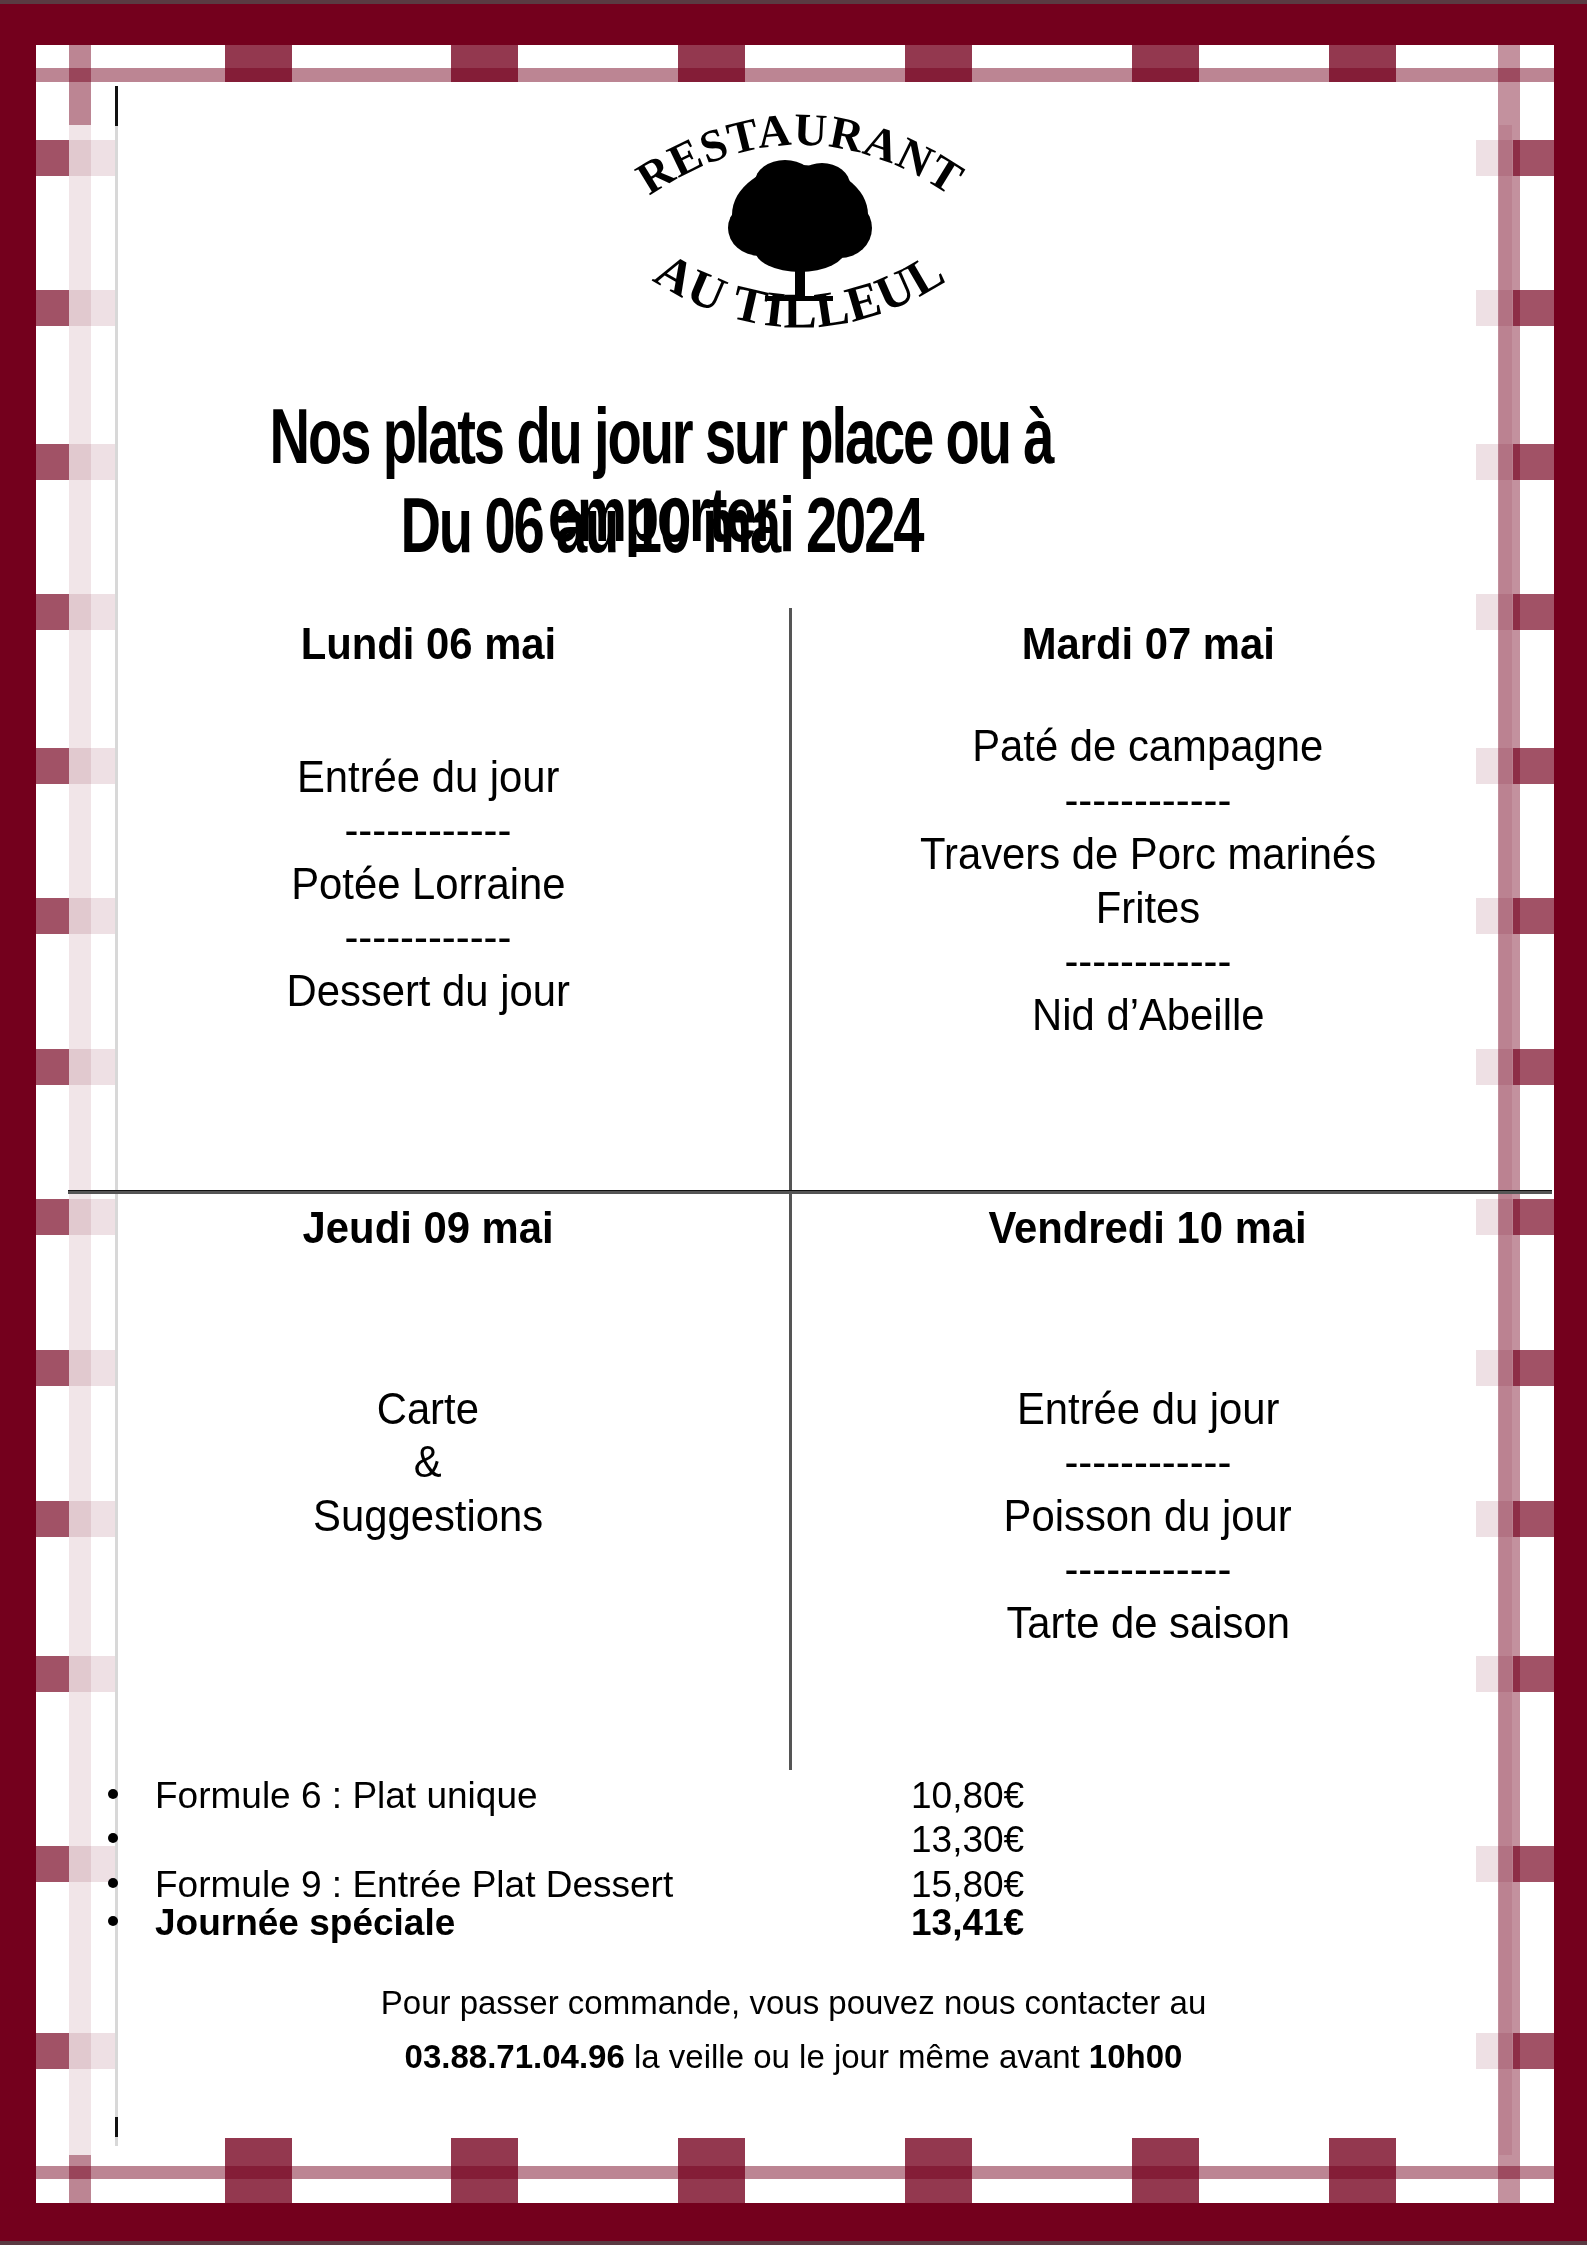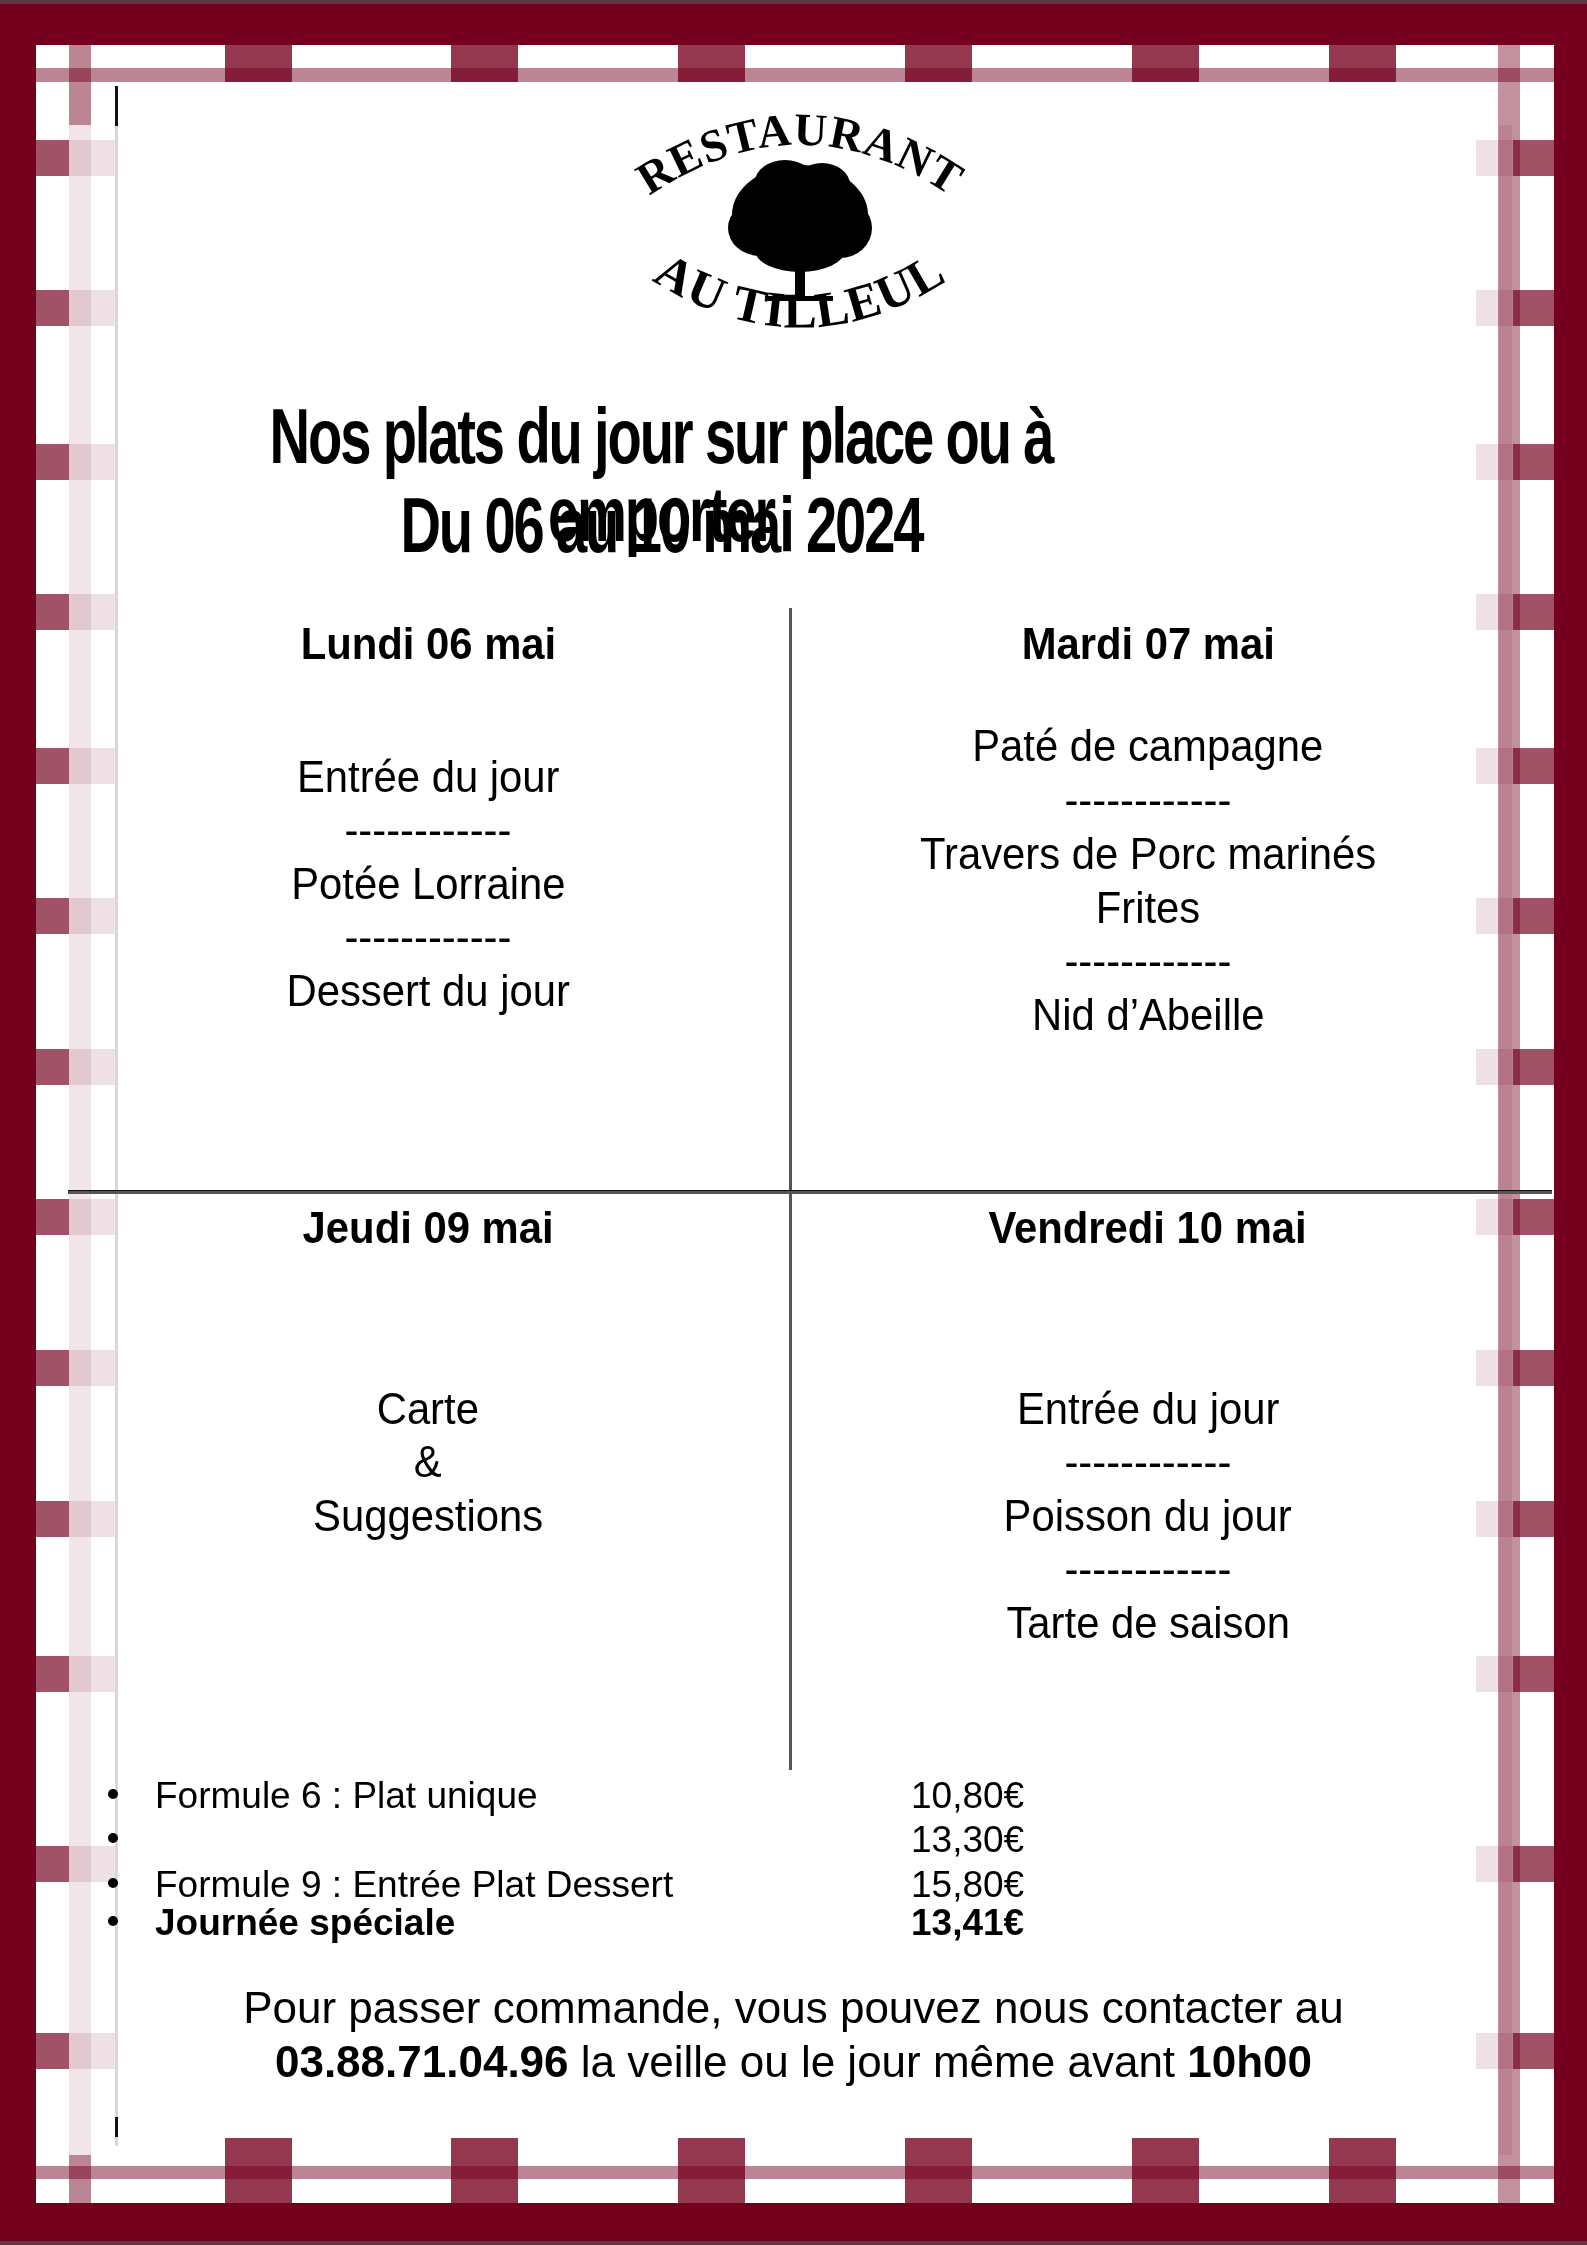--- a/index.html
+++ b/index.html
@@ -27,21 +27,21 @@
   .day-head span { display:inline-block; transform: scaleX(0.95); }
   .item { position:absolute; width:720px; text-align:center; font-size:44px; line-height:1; }
   .item span { display:inline-block; transform: scaleX(0.95); }
   .col-l { left:68px; }
   .col-r { left:788px; }
   .formula-row { position:absolute; left:108px; width:960px; font-size:37px; line-height:1; height:44px; }
   .formula-row .bullet { position:absolute; left:0; top:12px; width:10px; height:10px; border-radius:50%; background:#000; }
   .formula-row .label { position:absolute; left:47px; white-space:nowrap; }
   .formula-row .price { position:absolute; left:803px; white-space:nowrap; }
   .formula-row.bold { font-weight:bold; }
-  .contact { position:absolute; left:0; width:1587px; text-align:center; font-size:44px; line-height:1; white-space:nowrap; }
+  .contact { position:absolute; left:0; width:1587px; text-align:center; font-size:33px; line-height:1; white-space:nowrap; }
   .contact b { font-weight:bold; }
 </style>
 </head>
 <body>
 
 <div>
 
   <div class="fstripe" style="left:69px; top:125px; width:22px; height:2030px;"></div>
   <div class="fstripe" style="left:1499px; top:125px; width:13px; height:2030px;"></div>
 

